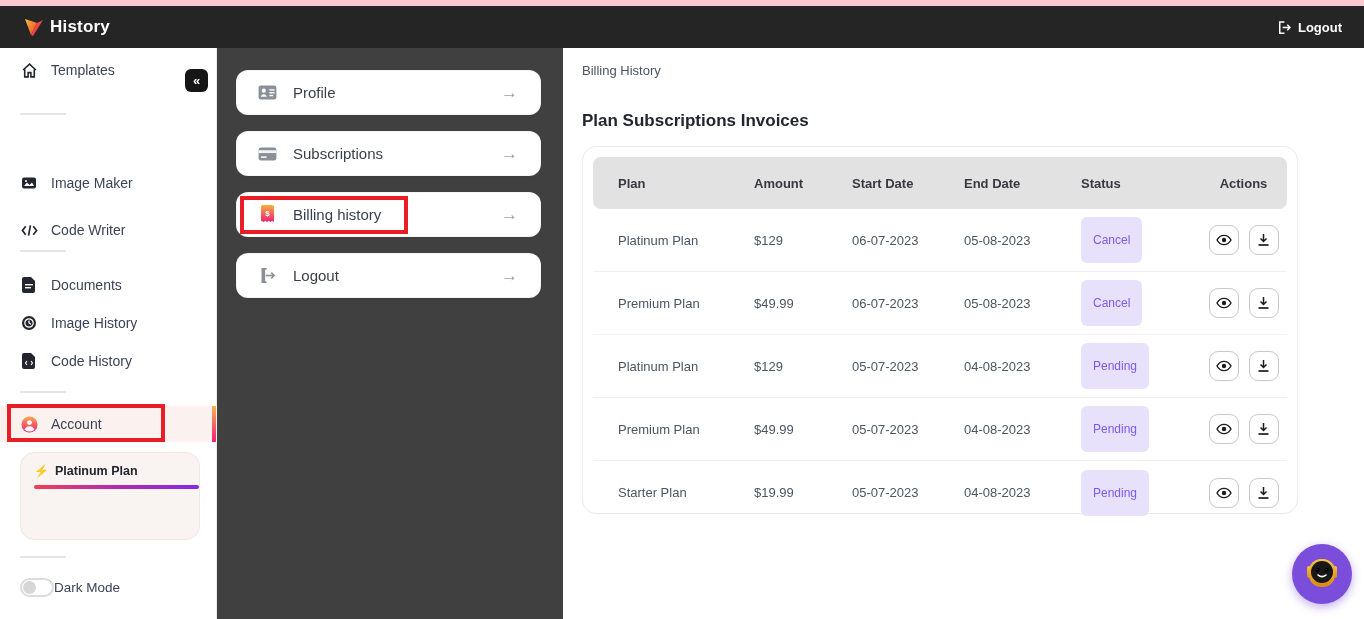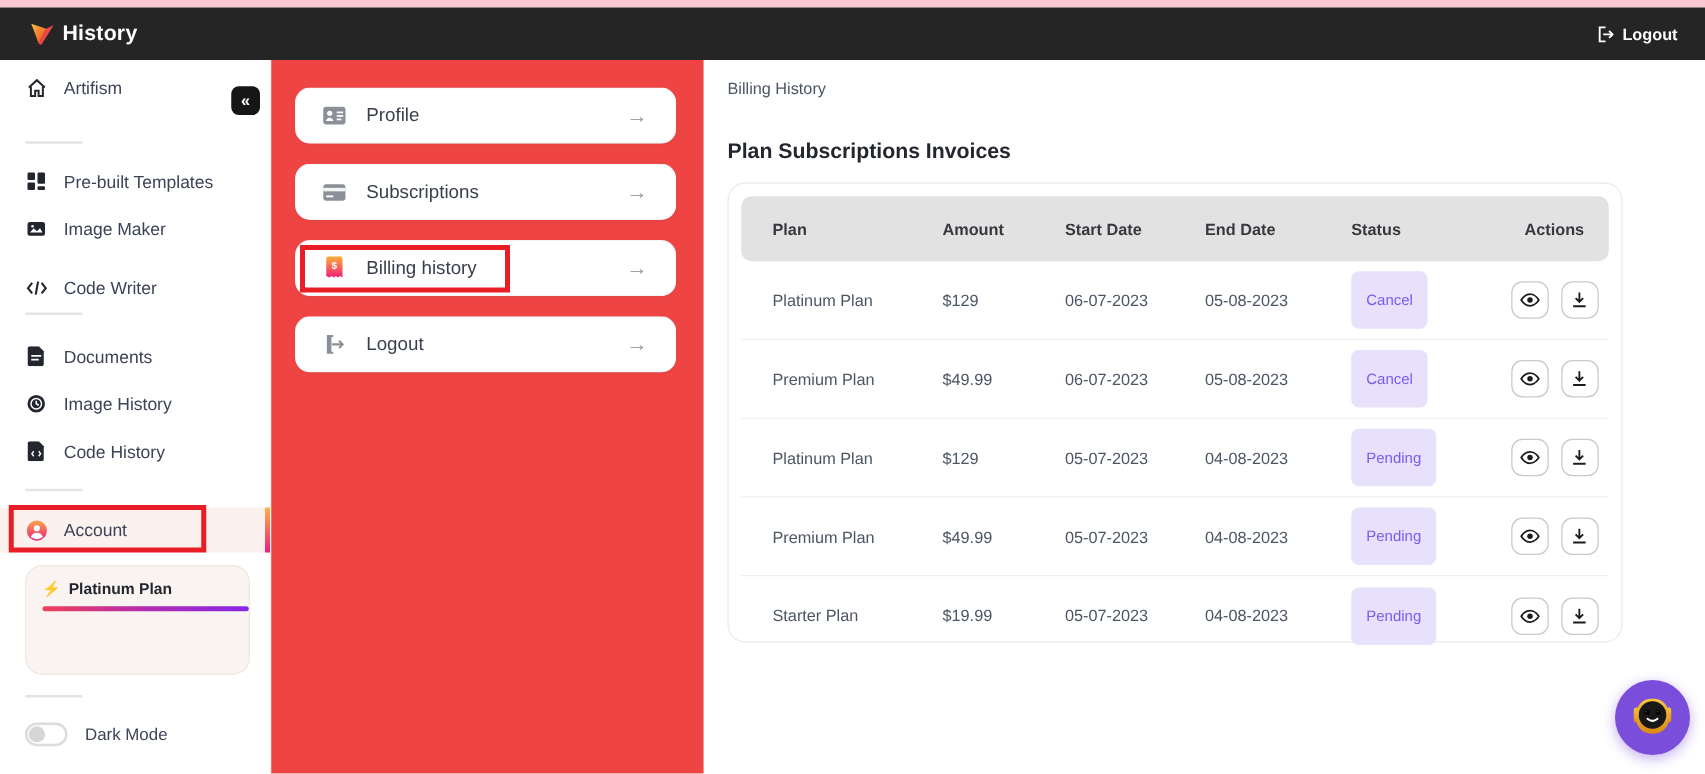--- a/index.html
+++ b/index.html
@@ -10,21 +10,21 @@
   
   .top-strip { position:absolute; left:0; top:0; width:100%; height:6px; background:#f9c9d2; }
   .topbar { position:absolute; left:0; top:6px; width:100%; height:42px; background:#252525;
             display:flex; align-items:center; justify-content:space-between; padding:0 22px; }
   .brand { display:flex; align-items:center; gap:2px; }
   .brand-name { color:#fff; font-size:17px; font-weight:bold; letter-spacing:.2px; }
   .logout-top { display:flex; align-items:center; gap:7px; color:#fff; font-size:13px; font-weight:bold; cursor:pointer; }
 
   
   .sidebar { position:absolute; left:0; top:48px; width:217px; height:571px; background:#fff; border-right:1px solid #ececec; }
-  .menu-panel { position:absolute; left:217px; top:48px; width:346px; height:571px; background:#ef4444; }
+  .menu-panel { position:absolute; left:217px; top:48px; width:346px; height:571px; background:#404040; }
   .main { position:absolute; left:563px; top:48px; width:801px; height:571px; background:#fff; }
 
   
   .sb-item { position:absolute; left:20px; display:flex; align-items:center; gap:13px;
              font-size:14px; color:#3d4356; cursor:pointer; height:24px; }
   .sb-item .ic { width:18px; height:18px; display:flex; align-items:center; justify-content:center; flex:none; }
   .sb-divider { position:absolute; left:20px; width:46px; height:2px; background:#e4e4e4; border-radius:2px; }
   .collapse-btn { position:absolute; left:185px; top:21px; width:23px; height:23px; background:#161616;
                   color:#fff; border:none; border-radius:6px; font-size:13px; font-weight:bold;
                   display:flex; align-items:center; justify-content:center; cursor:pointer; }
@@ -32,21 +32,21 @@
   .account-active-bar { position:absolute; right:0; top:358px; width:4px; height:36px;
                         background:linear-gradient(180deg,#f9b64b,#ef1e79); }
   .plan-card { position:absolute; left:20px; top:404px; width:180px; height:88px; background:#f9f4f1;
                border:1px solid #efe7e2; border-radius:14px; padding:11px 13px 0 13px; }
   .plan-card-title { display:flex; align-items:center; gap:6px; font-size:12.5px; font-weight:bold; color:#23262f; }
   .bolt { color:#f59e0b; font-size:12px; }
   .plan-usage { margin-top:7px; font-size:12.5px; line-height:1.45; color:#4b5563; }
   .usage-hl { color:#f4427c; }
   .plan-progress { margin-top:7px; width:165px; height:4px; border-radius:3px;
                    background:linear-gradient(90deg,#ef4056,#b22bb0,#8727e8); }
-  .darkmode { position:absolute; left:20px; top:530px; display:flex; align-items:center; gap:14px; }
+  .darkmode { position:absolute; left:20px; top:530px; display:flex; align-items:center; }
   .toggle { width:34px; height:19px; border:2px solid #dcdcdc; border-radius:10px; background:#fff; position:relative; cursor:pointer; }
   .toggle-knob { position:absolute; left:1px; top:1px; width:13px; height:13px; border-radius:50%; background:#d6d6d6; }
   .darkmode-label { font-size:13.5px; color:#3d4356; }
 
   
   .menu-card { position:absolute; left:19px; width:305px; height:45px; background:#fff; border-radius:12px;
                border:1px solid rgba(0,0,0,.04); box-shadow:0 1px 2px rgba(0,0,0,.04);
                display:flex; align-items:center; padding:0 22px 0 20px; cursor:pointer; }
   .menu-card .ic { width:20px; height:20px; display:flex; align-items:center; justify-content:center; flex:none; }
   .menu-card-label { margin-left:16px; font-size:15px; color:#3a3f4c; }
@@ -116,39 +116,28 @@
     <div class="account-row-bg"></div>
     <div class="account-active-bar"></div>
 
     <div class="sb-item" style="top:10px">
       <span class="ic">
         <svg width="17" height="17" viewBox="0 0 16 16" fill="none" stroke="#23262f" stroke-width="1.5">
             <path d="M2 7.5L8 2l6 5.5"></path>
             <path d="M3.5 6.8V14h3.2v-4h2.6v4h3.2V6.8"></path>
           </svg>
       </span>
-      <span>Artifism</span>
+      <span>Templates</span>
     </div>
     <button class="collapse-btn">
         <span>«</span>
       </button>
 
     <div class="sb-divider" style="top:65px"></div>
 
-    <div class="sb-item" style="top:85px">
-      <span class="ic">
-        <svg width="16" height="16" viewBox="0 0 16 16" fill="#23262f">
-            <rect x="1" y="1" width="6" height="6" rx="1"></rect>
-            <rect x="9" y="1" width="6" height="9" rx="1"></rect>
-            <rect x="1" y="9" width="6" height="6" rx="1"></rect>
-            <rect x="9" y="12" width="6" height="3" rx="1"></rect>
-          </svg>
-      </span>
-      <span>Pre-built Templates</span>
-    </div>
     <div class="sb-item" style="top:123px">
       <span class="ic">
         <svg width="16" height="16" viewBox="0 0 16 16">
             <rect x="1" y="2.5" width="14" height="11" rx="2" fill="#23262f"></rect>
             <path d="M3 11l3-3.5 2.5 2.5L11 7.5l2 3.5z" fill="#fff"></path>
             <circle cx="5" cy="6" r="1" fill="#fff"></circle>
           </svg>
       </span>
       <span>Image Maker</span>
     </div>

